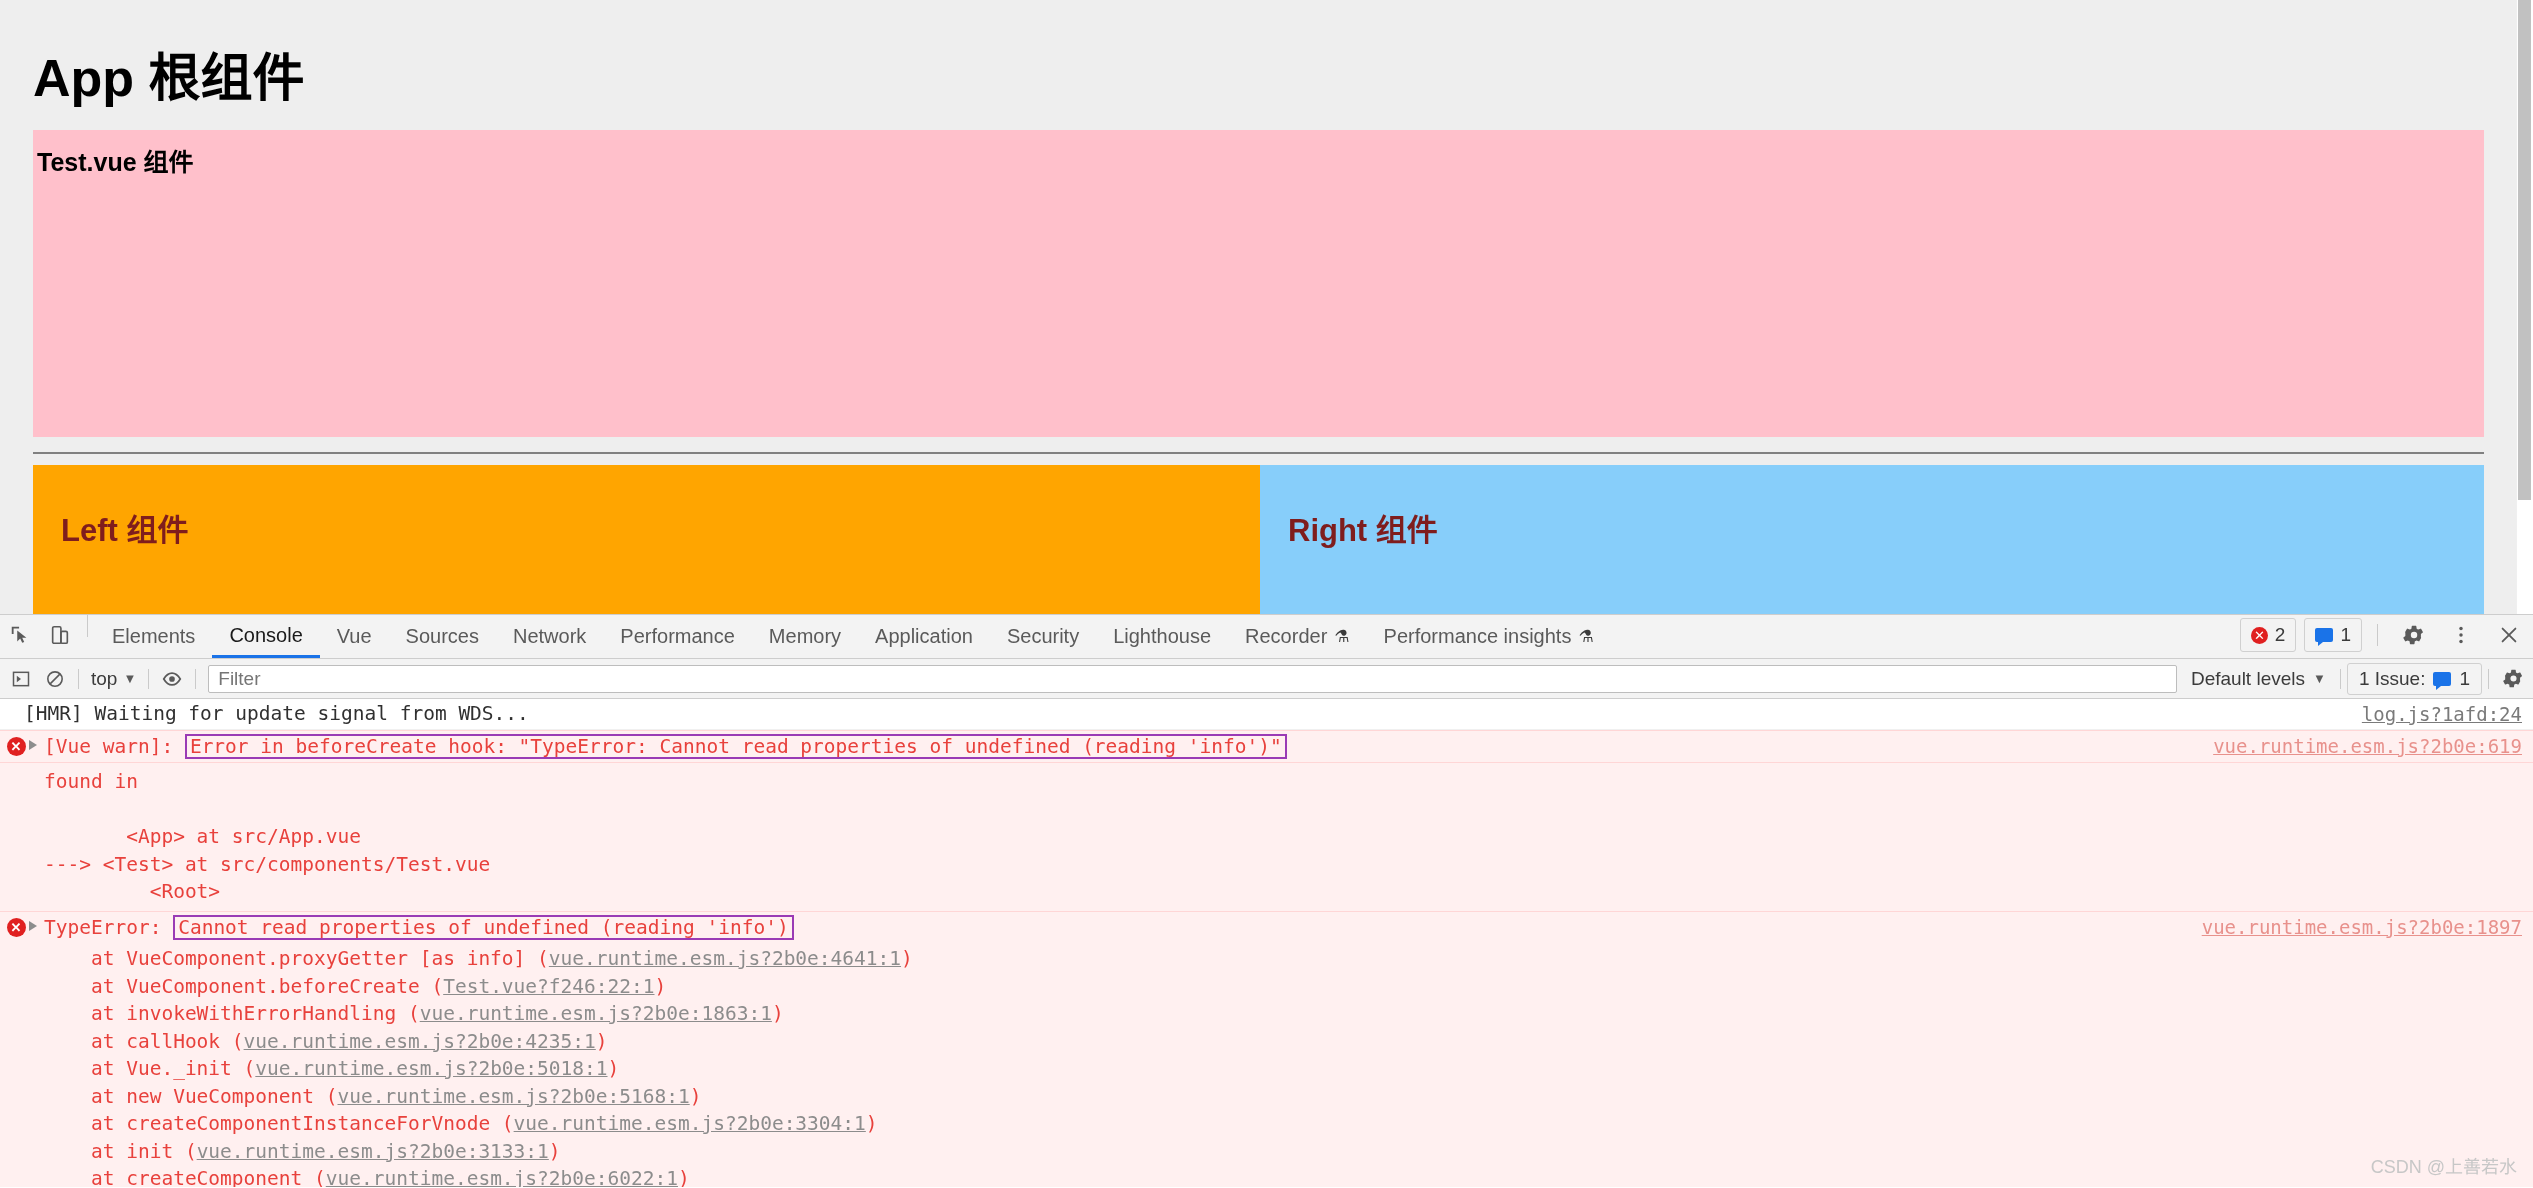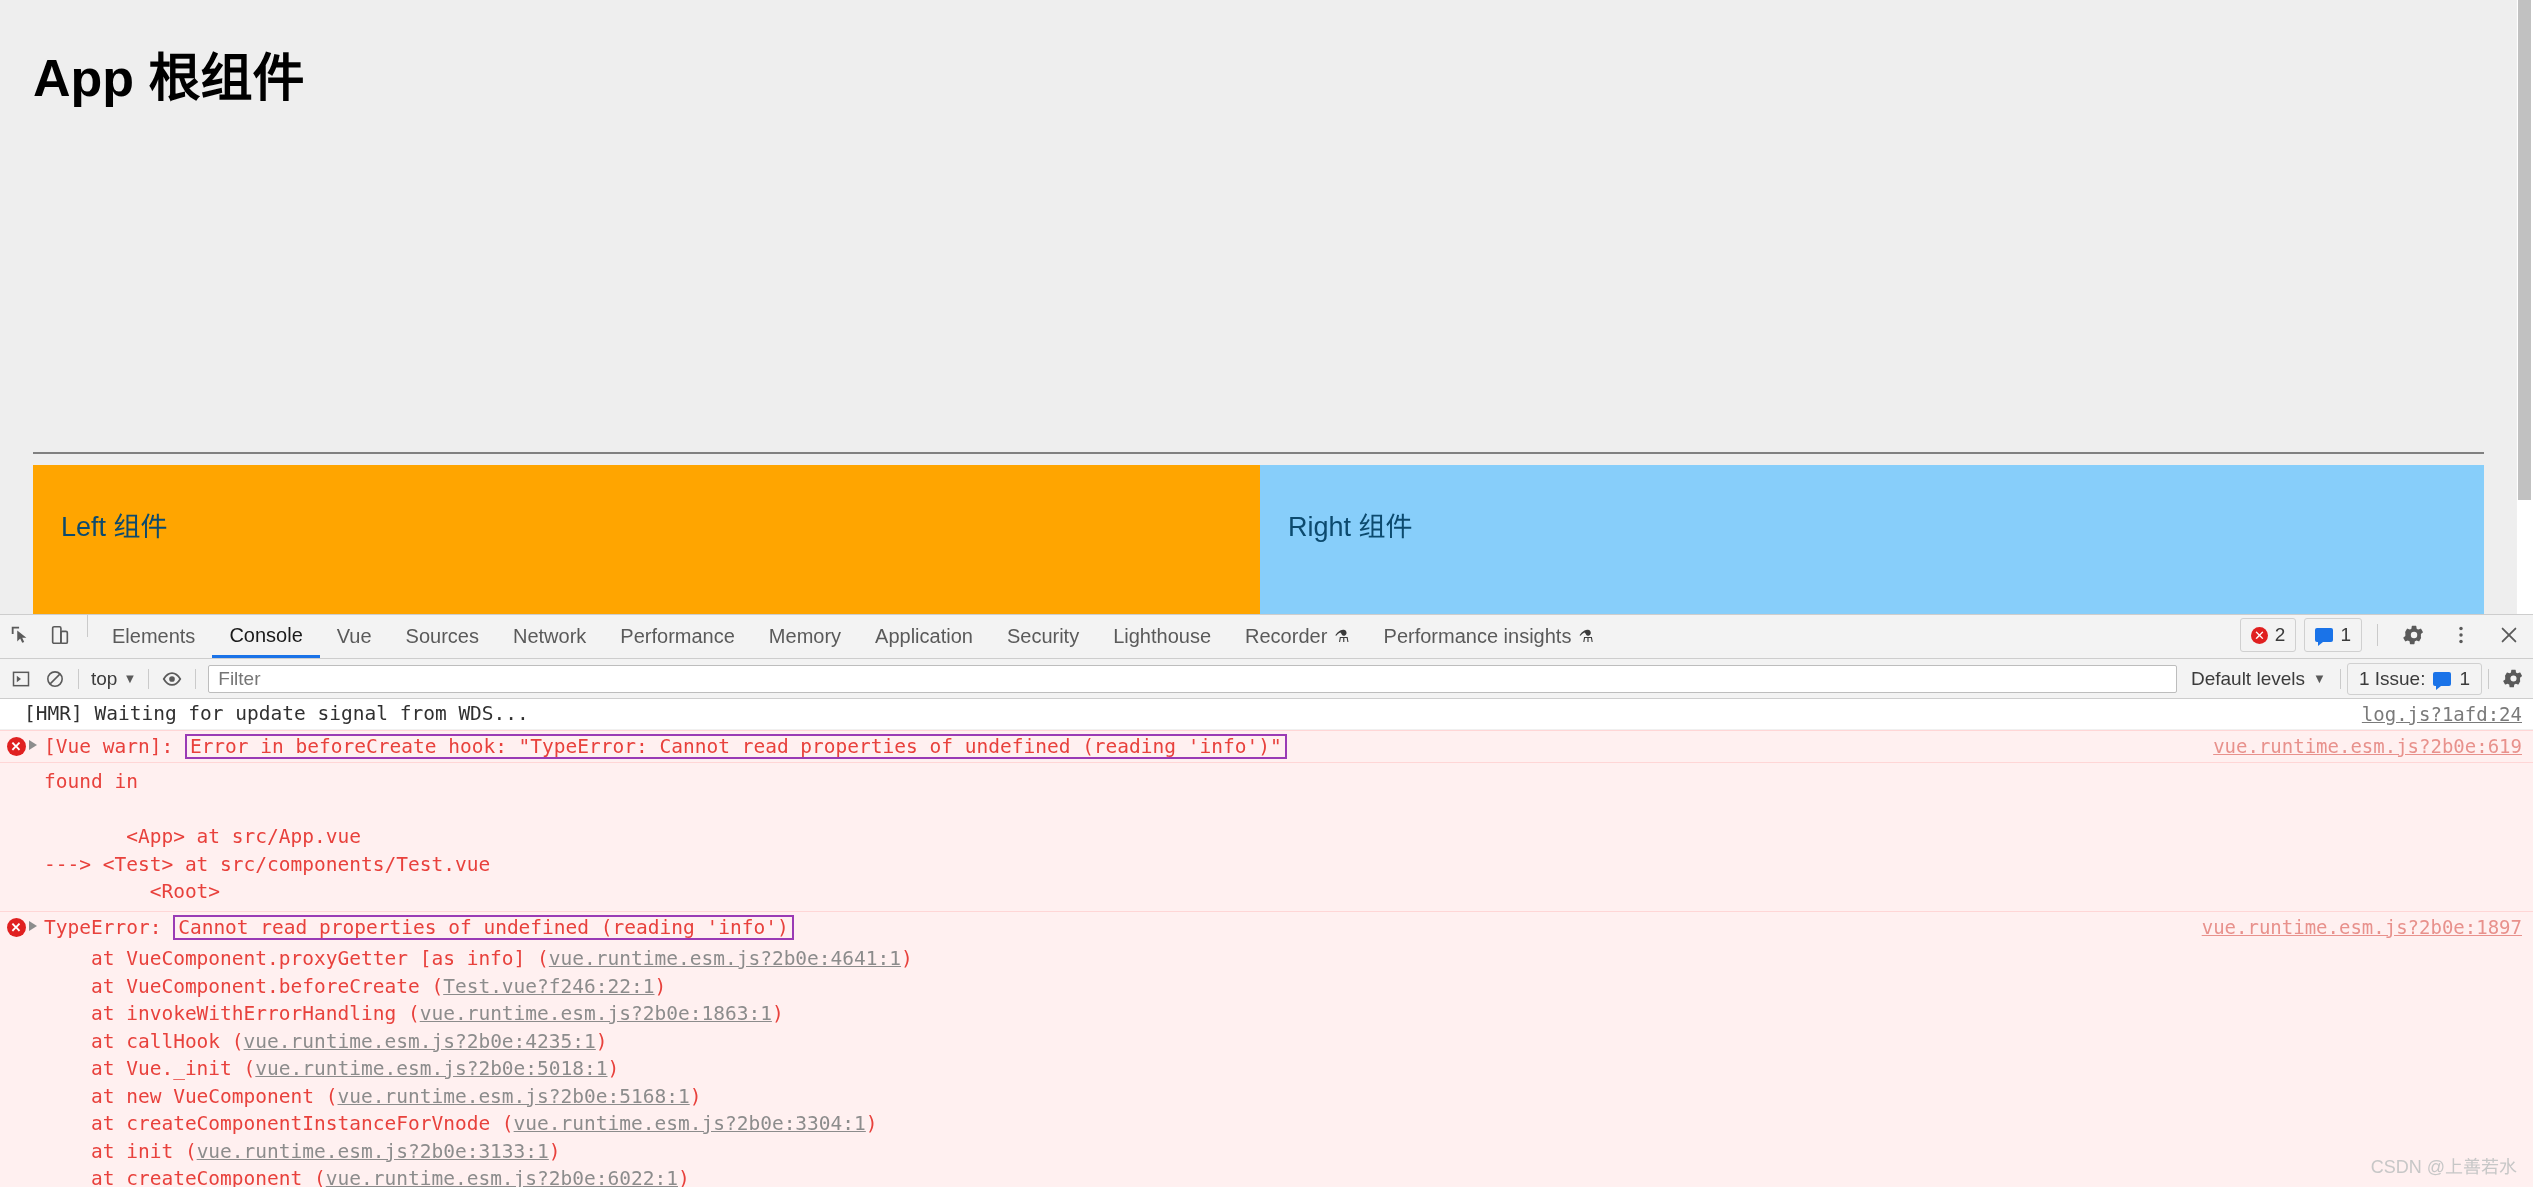--- a/index.html
+++ b/index.html
@@ -109,23 +109,23 @@
   .right-comp {
     flex: 1 1 auto;
     height: 149px;
     background: #87cefa;
     position: relative;
   }
   .comp-title {
     position: absolute;
     left: 28px;
     top: 40px;
-    font-size: 27px;
-    font-weight: normal;
-    color: #0c4a6e;
+    font-size: 31px;
+    font-weight: bold;
+    color: #7f1d1d;
     white-space: nowrap;
   }
 
   
   .devtools {
     position: absolute;
     left: 0;
     top: 614px;
     width: 2533px;
     height: 574px;
@@ -429,20 +429,23 @@
   }
 </style>
 </head>
 <body>
 
 <div class="page-viewport">
   <div class="page-scrollarea">
 
     <div class="app-title">App 根组件</div>
 
+    <div class="test-panel">
+      <div class="test-panel-title">Test.vue 组件</div>
+    </div>
 
     <div class="section-divider"></div>
 
     <div class="lr-wrap">
       <div class="left-comp">
         <div class="comp-title">Left 组件</div>
       </div>
       <div class="right-comp">
         <div class="comp-title">Right 组件</div>
       </div>

